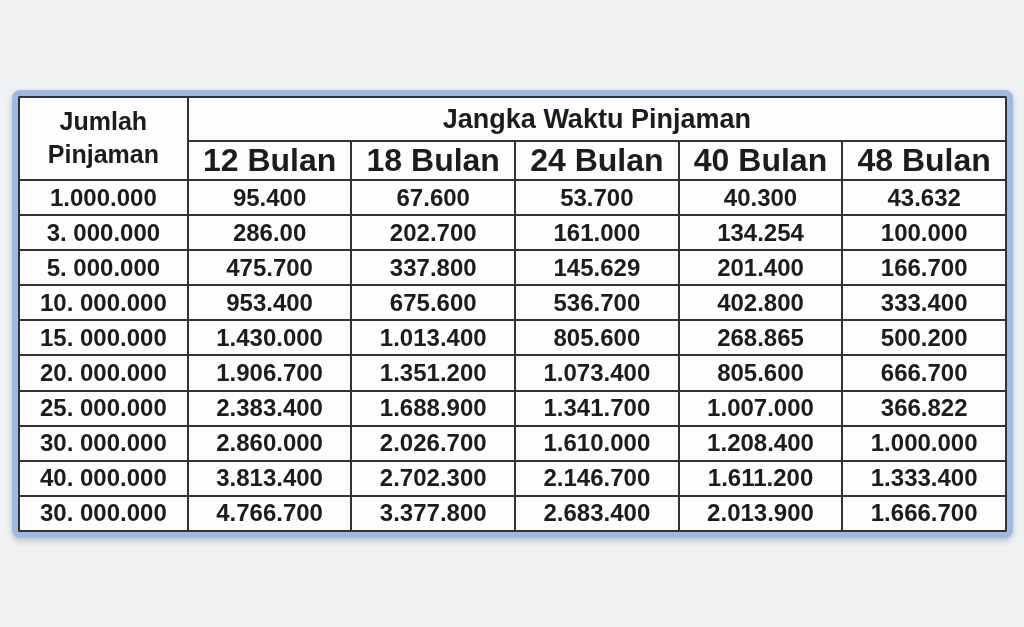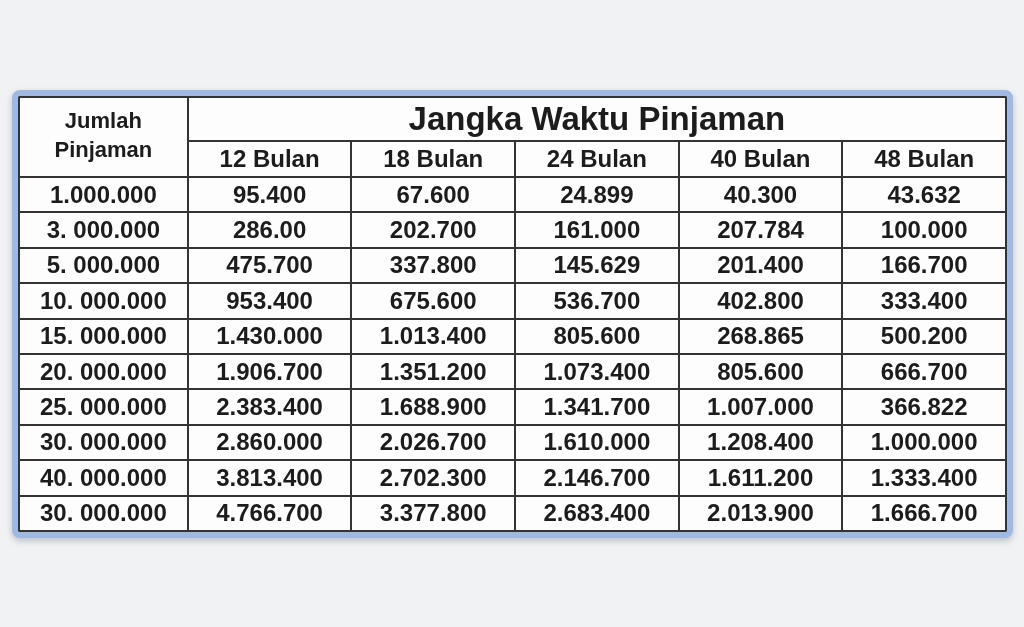--- a/index.html
+++ b/index.html
@@ -47,29 +47,29 @@
 
   
   .loan-table col.c-amount { width: 17.1%; }
   .loan-table col.c-period { width: 16.58%; }
 
   
   .loan-table thead tr.group-row { height: 44px; }
   .loan-table thead tr.period-row { height: 36px; }
 
   th.corner-cell {
-    font-size: 22px;
+    font-size: 25px;
     line-height: 1.3;
     padding: 2px 0 4px 0;
   }
   th.corner-cell .line { display: block; }
 
-  th.group-cell { font-size: 33px; }
+  th.group-cell { font-size: 27px; }
 
-  th.period-cell { font-size: 24px; }
+  th.period-cell { font-size: 32px; }
 
   
   .loan-table tbody th,
   .loan-table tbody td { font-size: 24px; }
 
   .loan-table tbody tr { height: 32px; }
 </style>
 </head>
 <body>
 
@@ -97,30 +97,30 @@
         <th class="period-cell">24 Bulan</th>
         <th class="period-cell">40 Bulan</th>
         <th class="period-cell">48 Bulan</th>
       </tr>
     </thead>
     <tbody>
       <tr>
         <th>1.000.000</th>
         <td>95.400</td>
         <td>67.600</td>
-        <td>24.899</td>
+        <td>53.700</td>
         <td>40.300</td>
         <td>43.632</td>
       </tr>
       <tr>
         <th>3. 000.000</th>
         <td>286.00</td>
         <td>202.700</td>
         <td>161.000</td>
-        <td>207.784</td>
+        <td>134.254</td>
         <td>100.000</td>
       </tr>
       <tr>
         <th>5. 000.000</th>
         <td>475.700</td>
         <td>337.800</td>
         <td>145.629</td>
         <td>201.400</td>
         <td>166.700</td>
       </tr>

